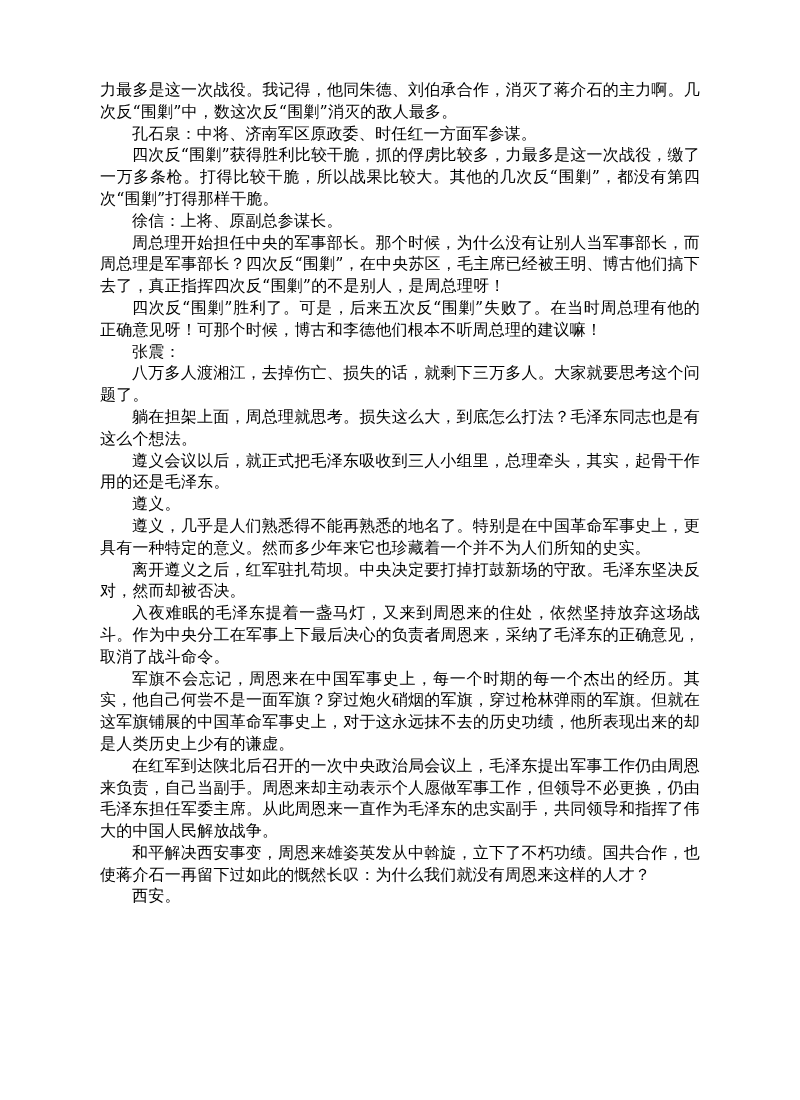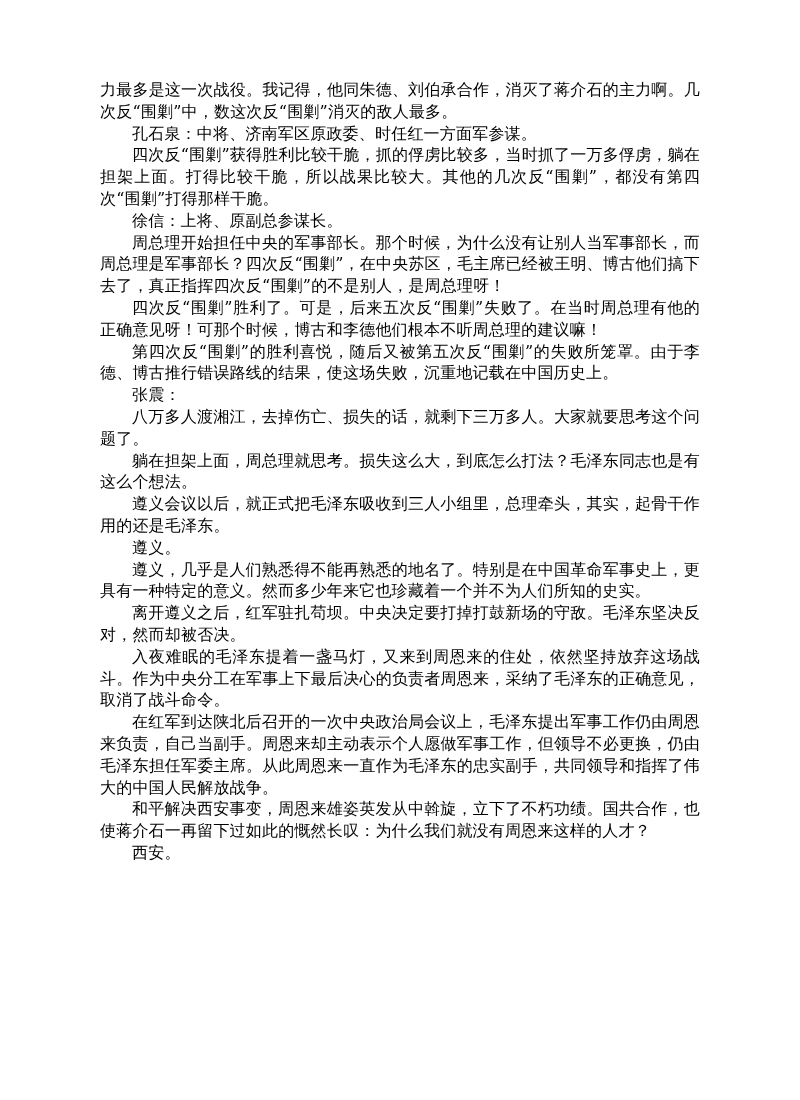--- a/index.html
+++ b/index.html
@@ -30,29 +30,29 @@
   .page p.indent {
     text-indent: 2em;
   }
 </style>
 </head>
 <body>
 
 <div class="page">
   <p>力最多是这一次战役。我记得，他同朱德、刘伯承合作，消灭了蒋介石的主力啊。几次反“围剿”中，数这次反“围剿”消灭的敌人最多。</p>
   <p class="indent">孔石泉：中将、济南军区原政委、时任红一方面军参谋。</p>
-  <p class="indent">四次反“围剿”获得胜利比较干脆，抓的俘虏比较多，当时抓了一万多俘虏，躺在担架上面。打得比较干脆，所以战果比较大。其他的几次反“围剿”，都没有第四次“围剿”打得那样干脆。</p>
+  <p class="indent">四次反“围剿”获得胜利比较干脆，抓的俘虏比较多，力最多是这一次战役，缴了一万多条枪。打得比较干脆，所以战果比较大。其他的几次反“围剿”，都没有第四次“围剿”打得那样干脆。</p>
   <p class="indent">徐信：上将、原副总参谋长。</p>
   <p class="indent">周总理开始担任中央的军事部长。那个时候，为什么没有让别人当军事部长，而周总理是军事部长？四次反“围剿”，在中央苏区，毛主席已经被王明、博古他们搞下去了，真正指挥四次反“围剿”的不是别人，是周总理呀！</p>
   <p class="indent">四次反“围剿”胜利了。可是，后来五次反“围剿”失败了。在当时周总理有他的正确意见呀！可那个时候，博古和李德他们根本不听周总理的建议嘛！</p>
-  <p class="indent">第四次反“围剿”的胜利喜悦，随后又被第五次反“围剿”的失败所笼罩。由于李德、博古推行错误路线的结果，使这场失败，沉重地记载在中国历史上。</p>
   <p class="indent">张震：</p>
   <p class="indent">八万多人渡湘江，去掉伤亡、损失的话，就剩下三万多人。大家就要思考这个问题了。</p>
   <p class="indent">躺在担架上面，周总理就思考。损失这么大，到底怎么打法？毛泽东同志也是有这么个想法。</p>
   <p class="indent">遵义会议以后，就正式把毛泽东吸收到三人小组里，总理牵头，其实，起骨干作用的还是毛泽东。</p>
   <p class="indent">遵义。</p>
   <p class="indent">遵义，几乎是人们熟悉得不能再熟悉的地名了。特别是在中国革命军事史上，更具有一种特定的意义。然而多少年来它也珍藏着一个并不为人们所知的史实。</p>
   <p class="indent">离开遵义之后，红军驻扎苟坝。中央决定要打掉打鼓新场的守敌。毛泽东坚决反对，然而却被否决。</p>
   <p class="indent">入夜难眠的毛泽东提着一盏马灯，又来到周恩来的住处，依然坚持放弃这场战斗。作为中央分工在军事上下最后决心的负责者周恩来，采纳了毛泽东的正确意见，取消了战斗命令。</p>
+  <p class="indent">军旗不会忘记，周恩来在中国军事史上，每一个时期的每一个杰出的经历。其实，他自己何尝不是一面军旗？穿过炮火硝烟的军旗，穿过枪林弹雨的军旗。但就在这军旗铺展的中国革命军事史上，对于这永远抹不去的历史功绩，他所表现出来的却是人类历史上少有的谦虚。</p>
   <p class="indent">在红军到达陕北后召开的一次中央政治局会议上，毛泽东提出军事工作仍由周恩来负责，自己当副手。周恩来却主动表示个人愿做军事工作，但领导不必更换，仍由毛泽东担任军委主席。从此周恩来一直作为毛泽东的忠实副手，共同领导和指挥了伟大的中国人民解放战争。</p>
   <p class="indent">和平解决西安事变，周恩来雄姿英发从中斡旋，立下了不朽功绩。国共合作，也使蒋介石一再留下过如此的慨然长叹：为什么我们就没有周恩来这样的人才？</p>
   <p class="indent">西安。</p>
 </div>
 
 </body></html>

